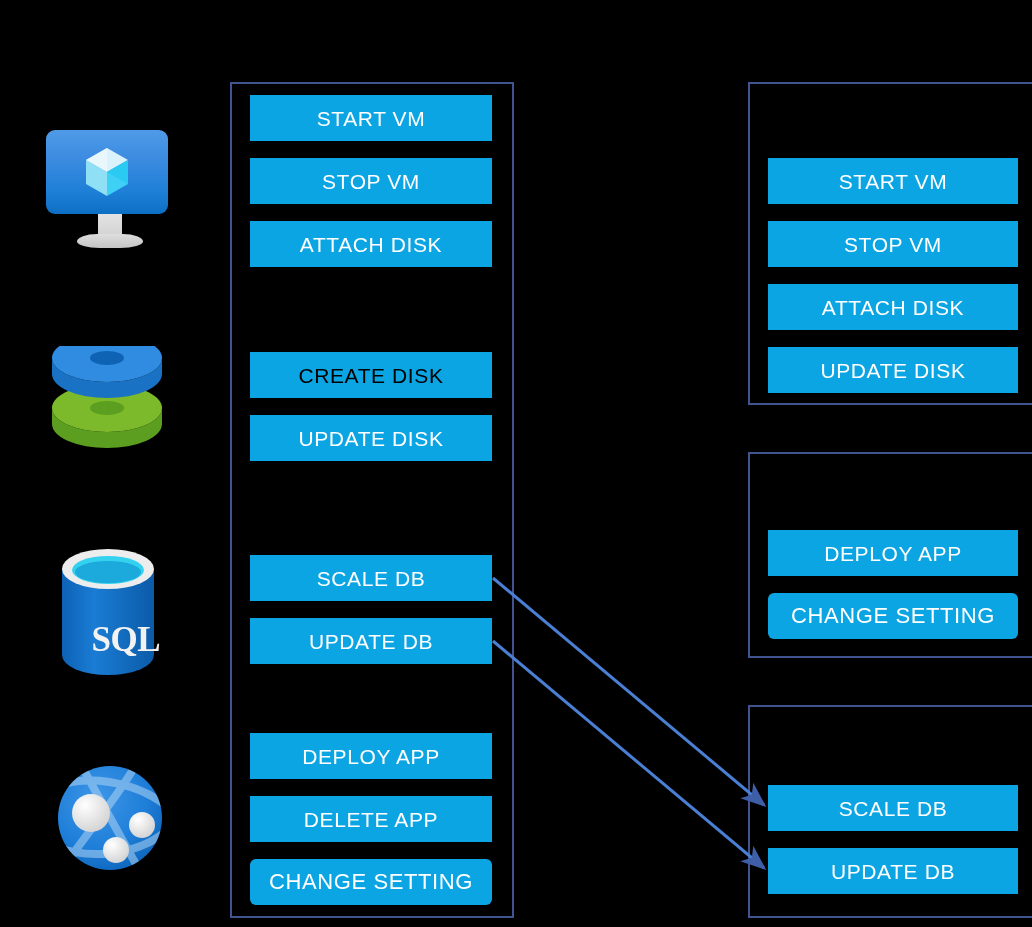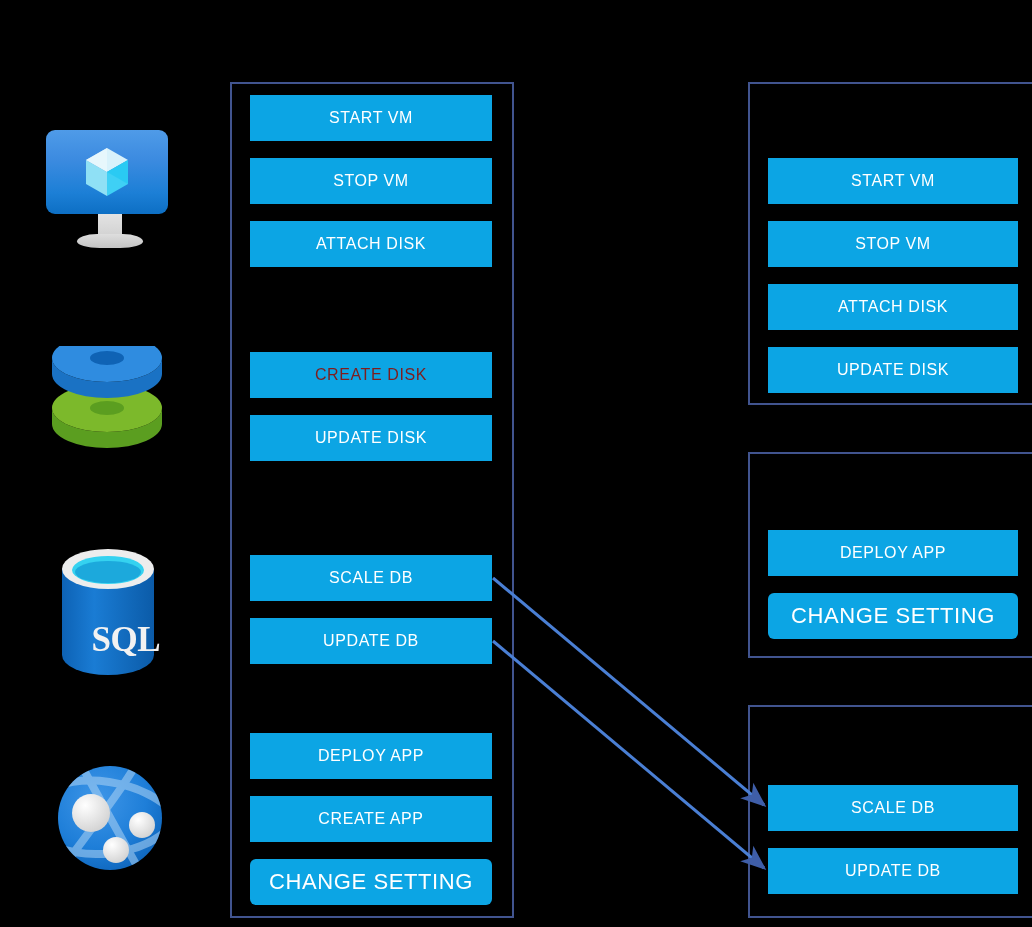--- a/index.html
+++ b/index.html
@@ -90,21 +90,21 @@
     border: 2px solid #41548F;
     background: transparent;
     box-sizing: border-box;
   }
 
   
   .action-btn {
     position: absolute;
     background: #0CA5E4;
     color: #FFFFFF;
-    font-size: 16px;
+    font-size: 21px;
     font-family: "Liberation Sans", sans-serif;
     font-weight: normal;
     letter-spacing: 0.6px;
     display: flex;
     align-items: center;
     justify-content: center;
     box-sizing: border-box;
     white-space: nowrap;
     line-height: 1;
   }
@@ -201,26 +201,26 @@
         <circle cx="66" cy="92" r="13" fill="url(#nodeG)"></circle>
       </svg>
     </div>
   </div>
 
   <div class="group-box" id="left-box" style="left: 230px; top: 82px; width: 284px; height: 836px;"></div>
   <div id="left-buttons">
       <div class="action-btn" style="left: 250px; top: 95px; width: 242px; height: 46px; background: rgb(12, 165, 228); color: rgb(255, 255, 255);">START VM</div>
       <div class="action-btn" style="left: 250px; top: 158px; width: 242px; height: 46px; background: rgb(12, 165, 228); color: rgb(255, 255, 255);">STOP VM</div>
       <div class="action-btn" style="left: 250px; top: 221px; width: 242px; height: 46px; background: rgb(12, 165, 228); color: rgb(255, 255, 255);">ATTACH DISK</div>
-      <div class="action-btn" style="left: 250px; top: 352px; width: 242px; height: 46px; background: rgb(12, 165, 228); color: #7f1d1d;">CREATE DISK</div>
+      <div class="action-btn" style="left: 250px; top: 352px; width: 242px; height: 46px; background: rgb(12, 165, 228); color: #000000;">CREATE DISK</div>
       <div class="action-btn" style="left: 250px; top: 415px; width: 242px; height: 46px; background: rgb(12, 165, 228); color: rgb(255, 255, 255);">UPDATE DISK</div>
       <div class="action-btn" style="left: 250px; top: 555px; width: 242px; height: 46px; background: rgb(12, 165, 228); color: rgb(255, 255, 255);">SCALE DB</div>
       <div class="action-btn" style="left: 250px; top: 618px; width: 242px; height: 46px; background: rgb(12, 165, 228); color: rgb(255, 255, 255);">UPDATE DB</div>
       <div class="action-btn" style="left: 250px; top: 733px; width: 242px; height: 46px; background: rgb(12, 165, 228); color: rgb(255, 255, 255);">DEPLOY APP</div>
-      <div class="action-btn" style="left: 250px; top: 796px; width: 242px; height: 46px; background: rgb(12, 165, 228); color: rgb(255, 255, 255);">CREATE APP</div>
+      <div class="action-btn" style="left: 250px; top: 796px; width: 242px; height: 46px; background: rgb(12, 165, 228); color: rgb(255, 255, 255);">DELETE APP</div>
       <div class="action-btn small" style="left: 250px; top: 859px; width: 242px; height: 46px; background: rgb(12, 165, 228); color: rgb(255, 255, 255);">CHANGE SETTING</div>
     </div>
 
   <div id="right-groups">
       <div class="group-box" style="left: 748px; top: 82px; width: 290px; height: 323px; border-color: rgb(65, 84, 143);"></div>
       <div class="action-btn" style="left: 768px; top: 158px; width: 250px; height: 46px; background: rgb(12, 165, 228); color: rgb(255, 255, 255);">START VM</div>
       <div class="action-btn" style="left: 768px; top: 221px; width: 250px; height: 46px; background: rgb(12, 165, 228); color: rgb(255, 255, 255);">STOP VM</div>
       <div class="action-btn" style="left: 768px; top: 284px; width: 250px; height: 46px; background: rgb(12, 165, 228); color: rgb(255, 255, 255);">ATTACH DISK</div>
       <div class="action-btn" style="left: 768px; top: 347px; width: 250px; height: 46px; background: rgb(12, 165, 228); color: rgb(255, 255, 255);">UPDATE DISK</div>
       <div class="group-box" style="left: 748px; top: 452px; width: 290px; height: 206px; border-color: rgb(65, 84, 143);"></div>

